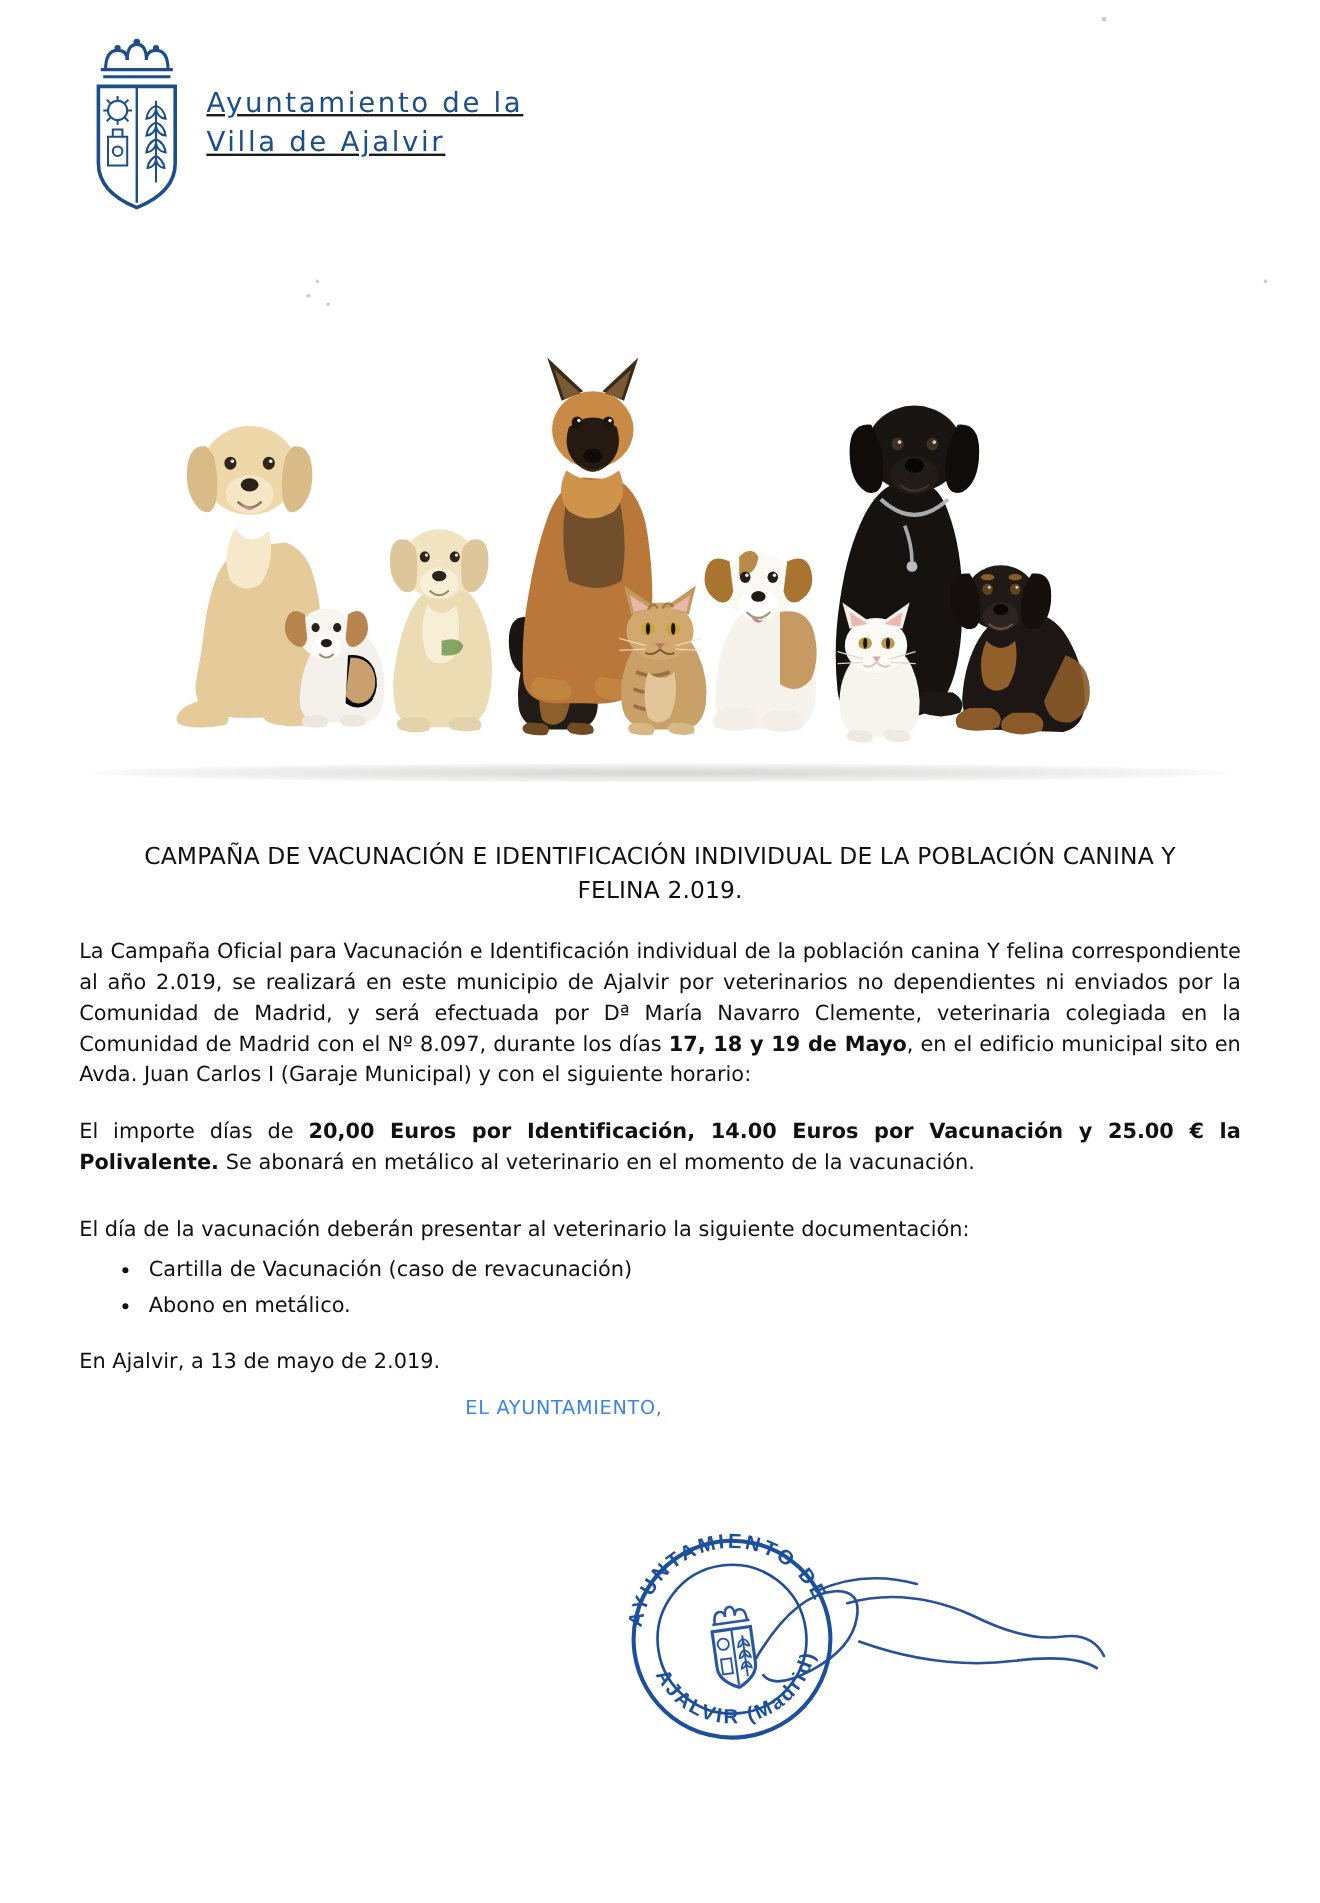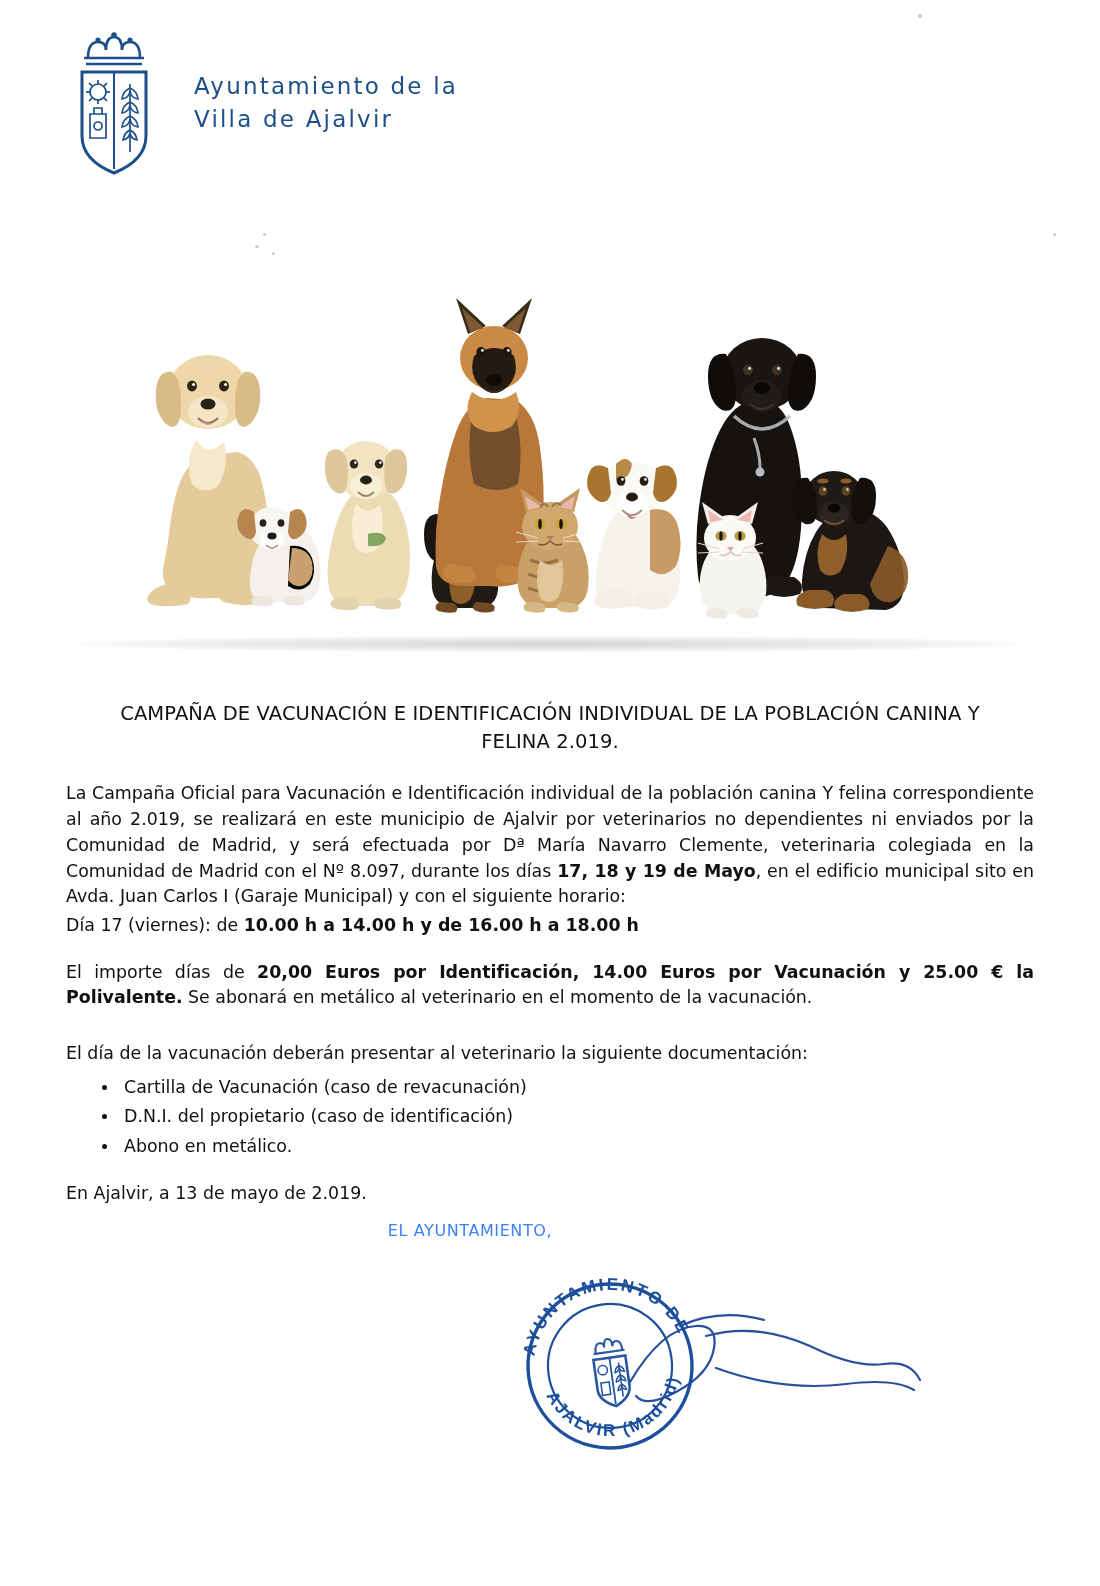--- a/index.html
+++ b/index.html
@@ -16,21 +16,22 @@
     overflow: hidden;
   }
 
   
   .letterhead {
     position: absolute;
     top: 28px;
     left: 68px;
     display: flex;
     align-items: flex-start;
-    gap: 34px;
+    gap: 12px;
+    text-decoration: underline;
   }
   .crest {
     width: 92px;
     height: 150px;
     position: relative;
   }
   .crest svg { display: block; }
   .letterhead-text {
     padding-top: 42px;
     color: #1c4f8a;
@@ -499,34 +500,32 @@
     </svg>
   </div>
 </div>
 
 <div class="doc-body">
 
   <h1 class="title">CAMPAÑA DE VACUNACIÓN E IDENTIFICACIÓN INDIVIDUAL DE LA POBLACIÓN CANINA Y FELINA 2.019.</h1>
 
   <p class="para"><span>La Campaña Oficial para Vacunación e Identificación individual de la población canina Y felina correspondiente al año 2.019, se realizará en este municipio de Ajalvir por veterinarios no dependientes ni enviados por la Comunidad de Madrid, y será efectuada por Dª María Navarro Clemente, veterinaria colegiada en la Comunidad de Madrid con el Nº 8.097, durante los días </span><b>17, 18 y 19 de Mayo</b><span>, en el edificio municipal sito en Avda. Juan Carlos I (Garaje Municipal) y con el siguiente horario:</span></p>
 
-  <p class="line"><span>Día 17 (viernes): de </span><b>10.00 h a 14.00 h y de 16.00 h a 18.00 h</b></p>
 
 
   <div class="gap-md"></div>
 
   <p class="para loose"><span>El importe días de </span><b>20,00 Euros por Identificación, 14.00 Euros por Vacunación y 25.00 € la Polivalente.</b><span> Se abonará en metálico al veterinario en el momento de la vacunación.</span></p>
 
   <div class="gap-sm"></div>
 
   <p class="line">El día de la vacunación deberán presentar al veterinario la siguiente documentación:</p>
 
   <ul class="doc-list">
     <li>Cartilla de Vacunación (caso de revacunación)</li>
-    <li>D.N.I. del propietario (caso de identificación)</li>
     <li>Abono en metálico.</li>
   </ul>
 
   <p class="sign-line">En Ajalvir, a 13 de mayo de 2.019.</p>
 
   <p class="sign-right">EL AYUNTAMIENTO,</p>
 </div>
 
 <div class="stamp-area">
 

